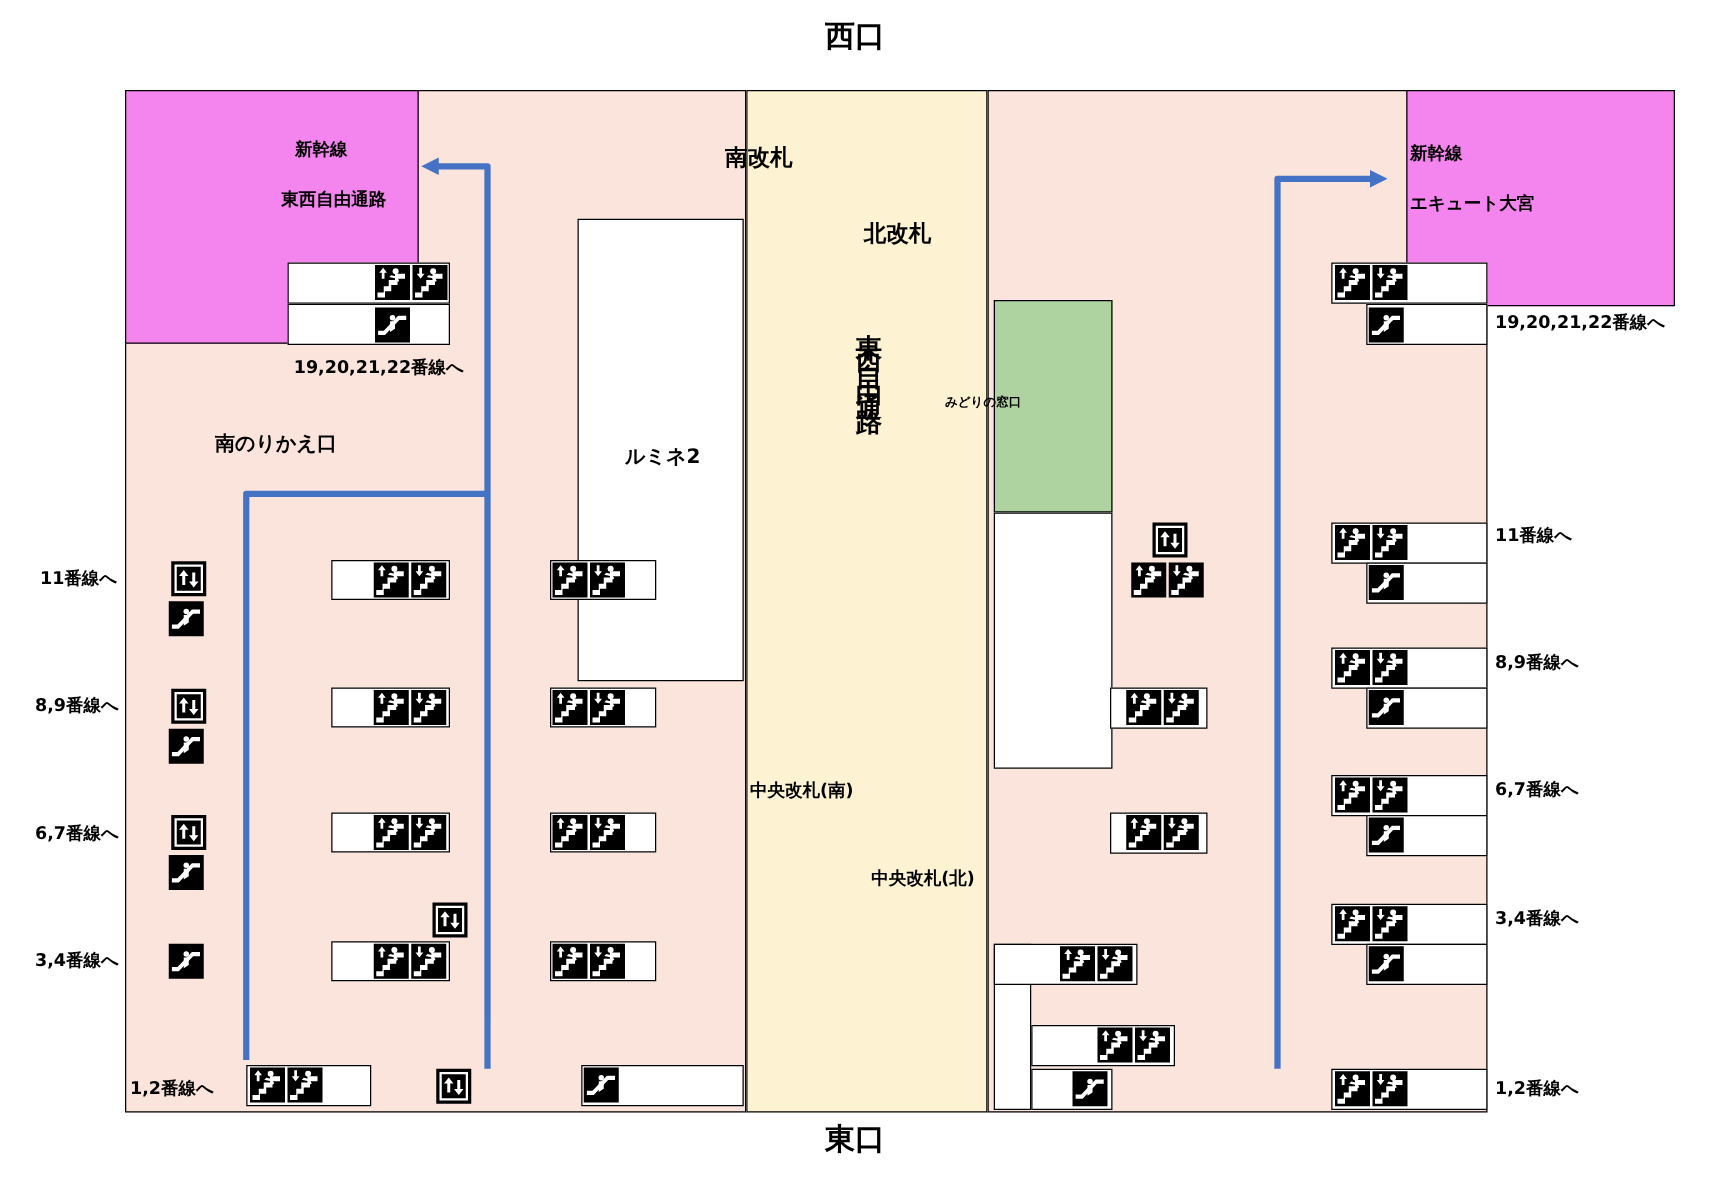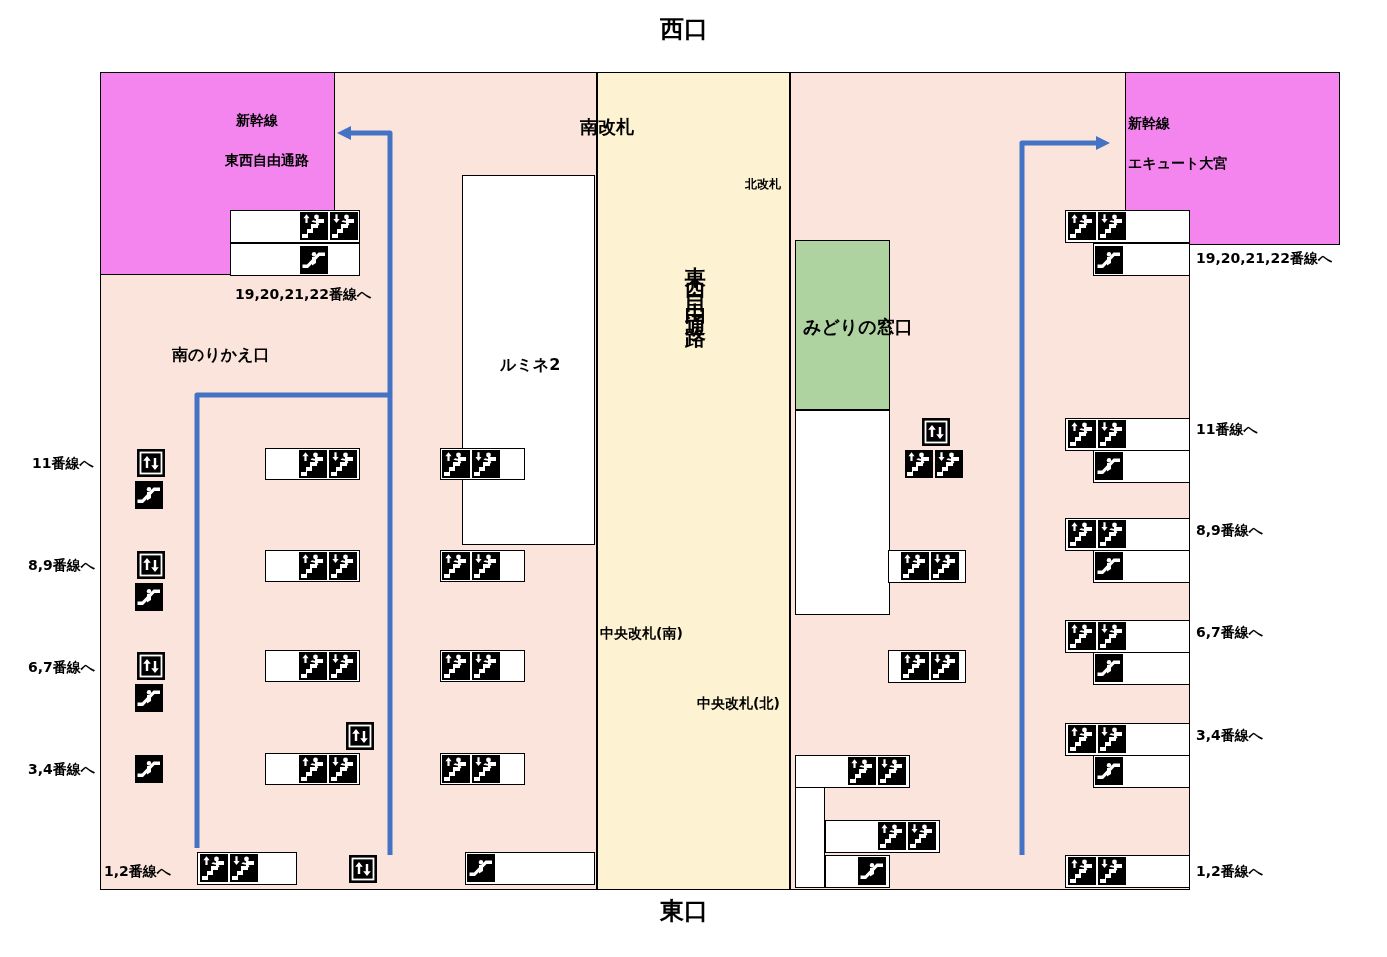--- a/index.html
+++ b/index.html
@@ -644,33 +644,33 @@
           <path d="M0 0 L14 7 L0 14 z" fill="#4472C4"></path>
         </marker>
       </defs>
       <polyline points="197,848 197,395 390,395" fill="none" stroke="#4472C4" stroke-width="5" stroke-linejoin="round"></polyline>
       <polyline points="390,855 390,133 344,133" fill="none" stroke="#4472C4" stroke-width="5" stroke-linejoin="round" marker-end="url(#ah)"></polyline>
       <polyline points="1022,855 1022,143 1103,143" fill="none" stroke="#4472C4" stroke-width="5" stroke-linejoin="round" marker-end="url(#ah)"></polyline>
     </svg>
     <div class="lbl" style="left: 660px; top: 16px; font-size: 24px;">西口</div>
     <div class="lbl" style="left: 660px; top: 898px; font-size: 24px;">東口</div>
     <div class="lbl" style="left: 580px; top: 117px; font-size: 18px;">南改札</div>
-    <div class="lbl" style="left: 745px; top: 178px; font-size: 12px;">北改札</div>
+    <div class="lbl" style="left: 691px; top: 178px; font-size: 18px;">北改札</div>
     <div class="lbl vertical" style="left: 683px; top: 250px; font-size: 21px;">東西自由通路</div>
     <div class="lbl" style="left: 600px; top: 625px; font-size: 14px;">中央改札(南)</div>
     <div class="lbl" style="left: 697px; top: 695px; font-size: 14px;">中央改札(北)</div>
     <div class="lbl" style="left: 236px; top: 112px; font-size: 14px;">新幹線</div>
     <div class="lbl" style="left: 225px; top: 152px; font-size: 14px;">東西自由通路</div>
     <div class="lbl" style="left: 1128px; top: 115px; font-size: 14px;">新幹線</div>
     <div class="lbl" style="left: 1128px; top: 155px; font-size: 14px;">エキュート大宮</div>
     <div class="lbl" style="left: 235px; top: 286px; font-size: 14px;">19,20,21,22番線へ</div>
     <div class="lbl" style="left: 1196px; top: 250px; font-size: 14px;">19,20,21,22番線へ</div>
     <div class="lbl" style="left: 172px; top: 346px; font-size: 16px;">南のりかえ口</div>
     <div class="lbl" style="left: 500px; top: 356px; font-size: 16px;">ルミネ2</div>
-    <div class="lbl" style="left: 803px; top: 317px; font-size: 18px;">みどりの窓口</div>
+    <div class="lbl" style="left: 756px; top: 317px; font-size: 10px;">みどりの窓口</div>
     <div class="lbl" style="left: 32px; top: 455px; font-size: 14px;">11番線へ</div>
     <div class="lbl" style="left: 28px; top: 557px; font-size: 14px;">8,9番線へ</div>
     <div class="lbl" style="left: 28px; top: 659px; font-size: 14px;">6,7番線へ</div>
     <div class="lbl" style="left: 28px; top: 761px; font-size: 14px;">3,4番線へ</div>
     <div class="lbl" style="left: 104px; top: 863px; font-size: 14px;">1,2番線へ</div>
     <div class="lbl" style="left: 1196px; top: 421px; font-size: 14px;">11番線へ</div>
     <div class="lbl" style="left: 1196px; top: 522px; font-size: 14px;">8,9番線へ</div>
     <div class="lbl" style="left: 1196px; top: 624px; font-size: 14px;">6,7番線へ</div>
     <div class="lbl" style="left: 1196px; top: 727px; font-size: 14px;">3,4番線へ</div>
     <div class="lbl" style="left: 1196px; top: 863px; font-size: 14px;">1,2番線へ</div>

